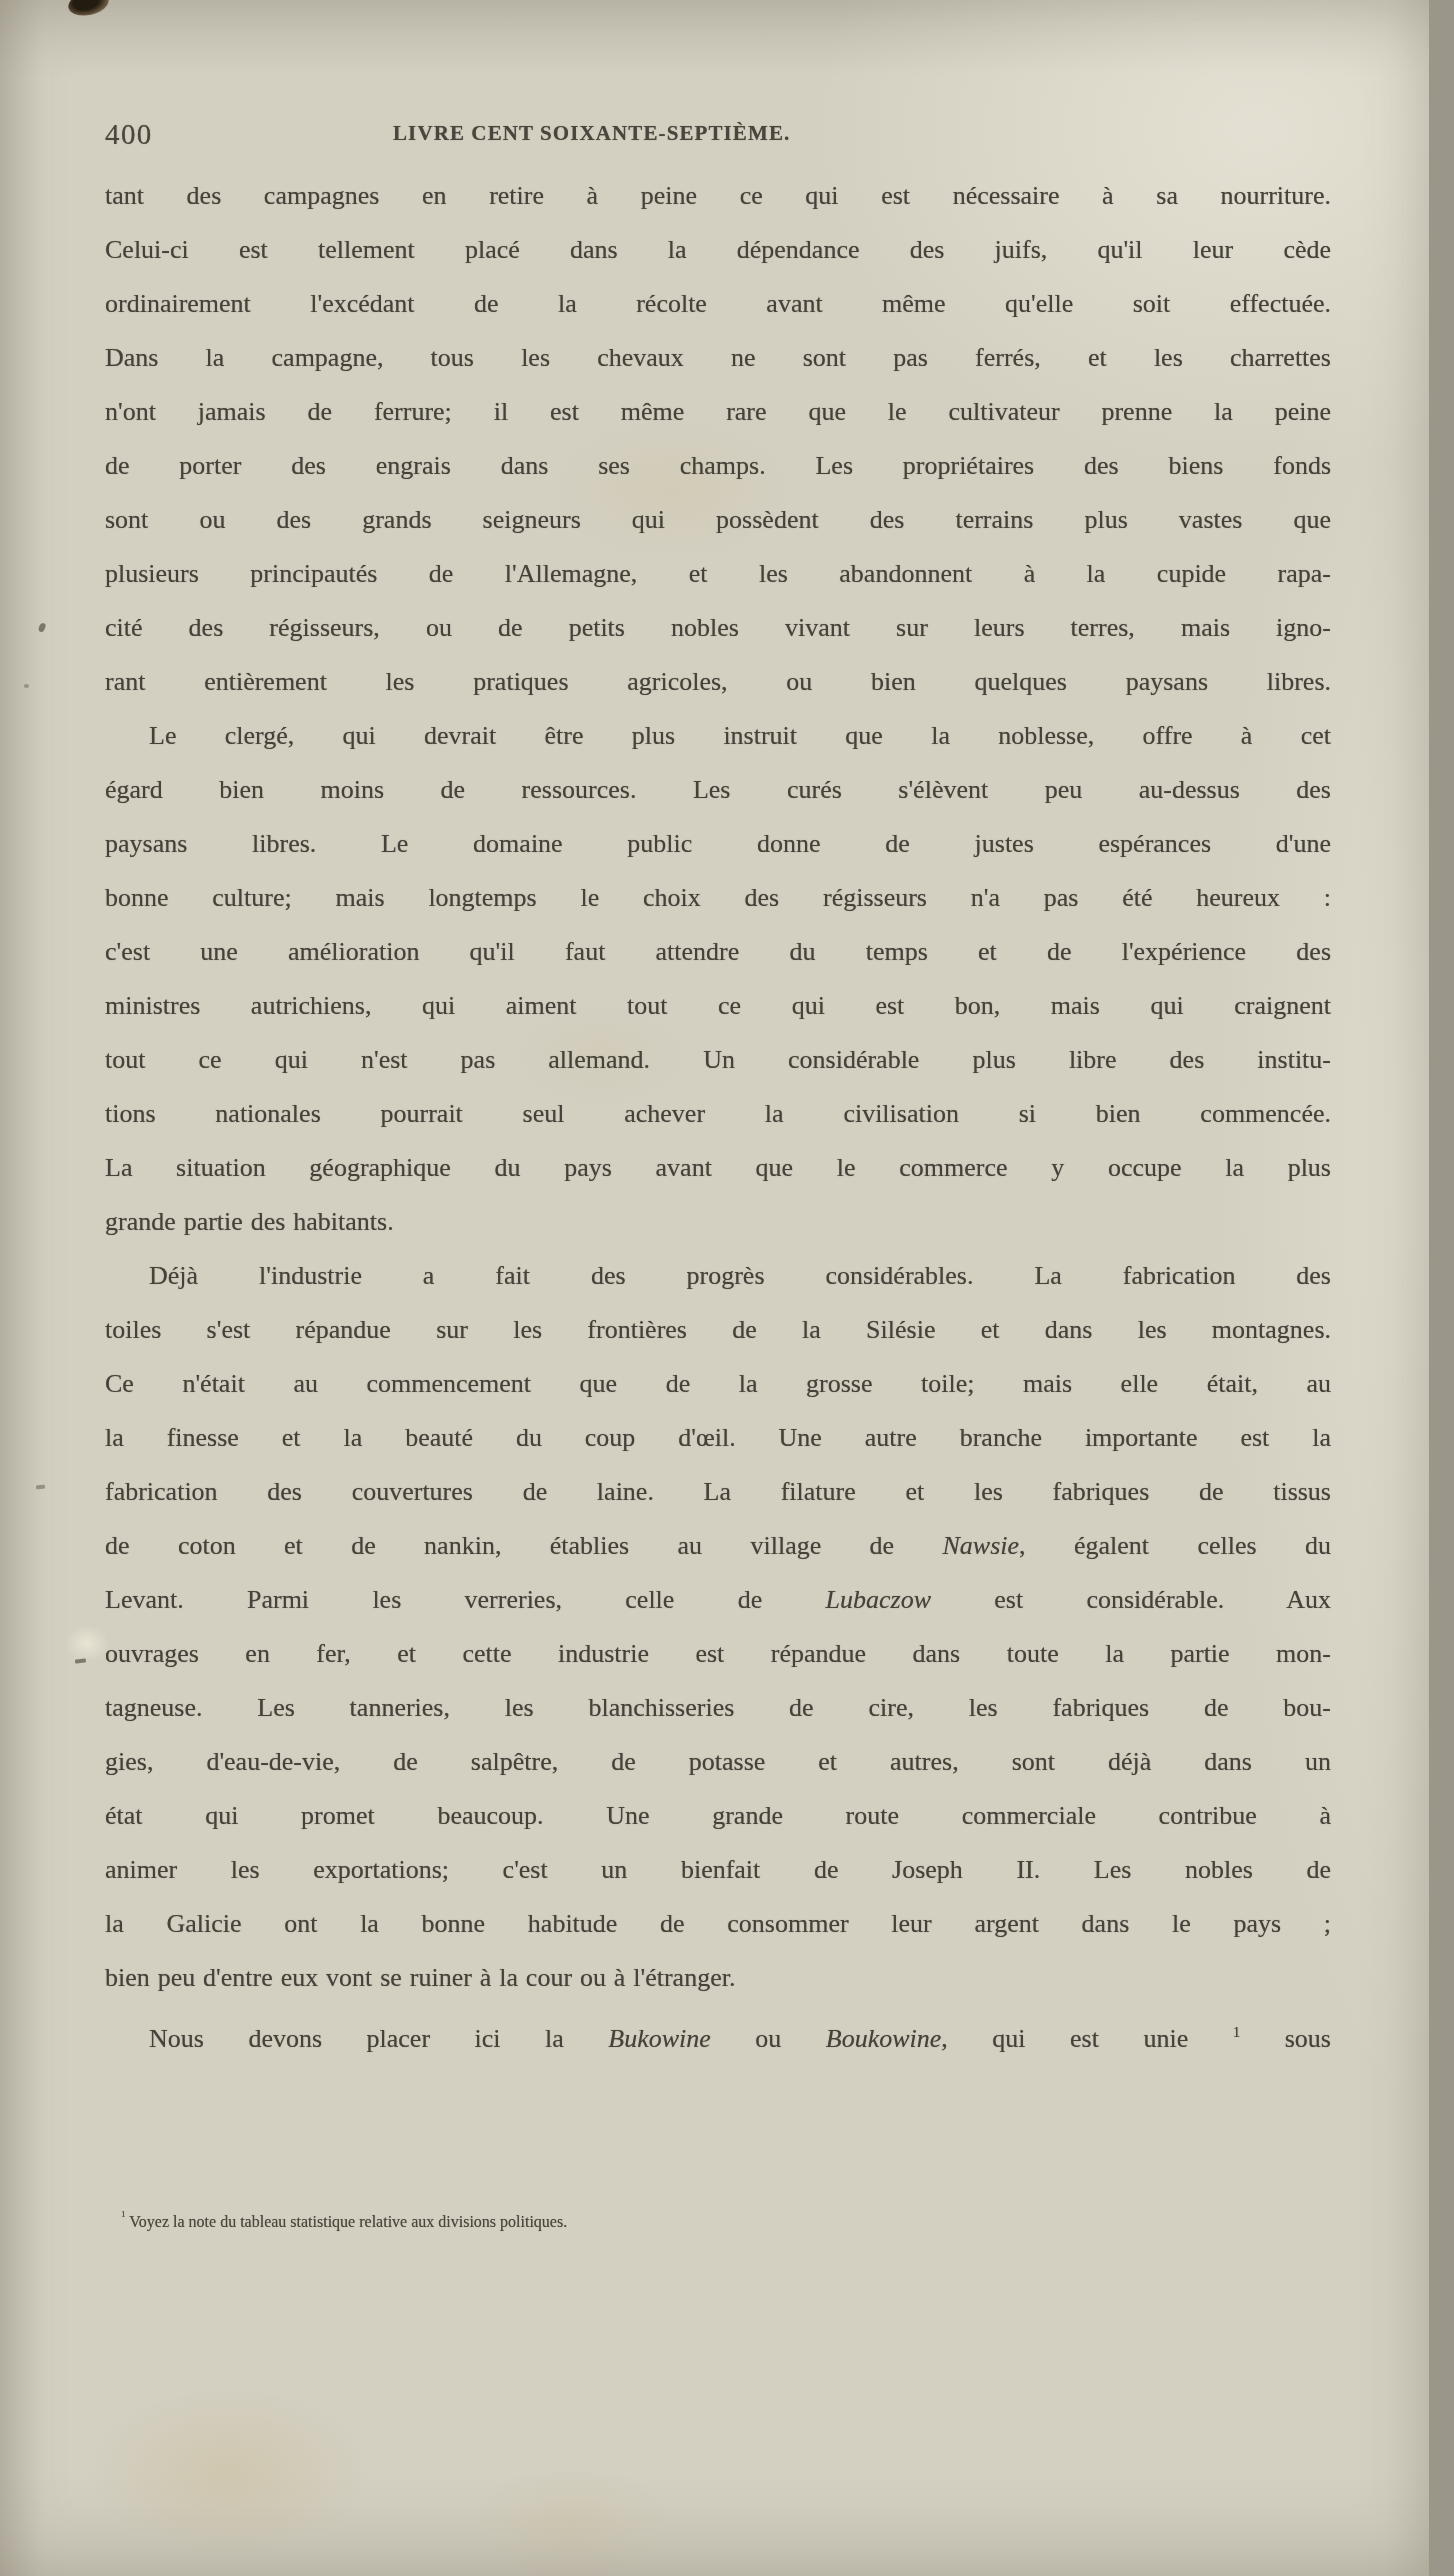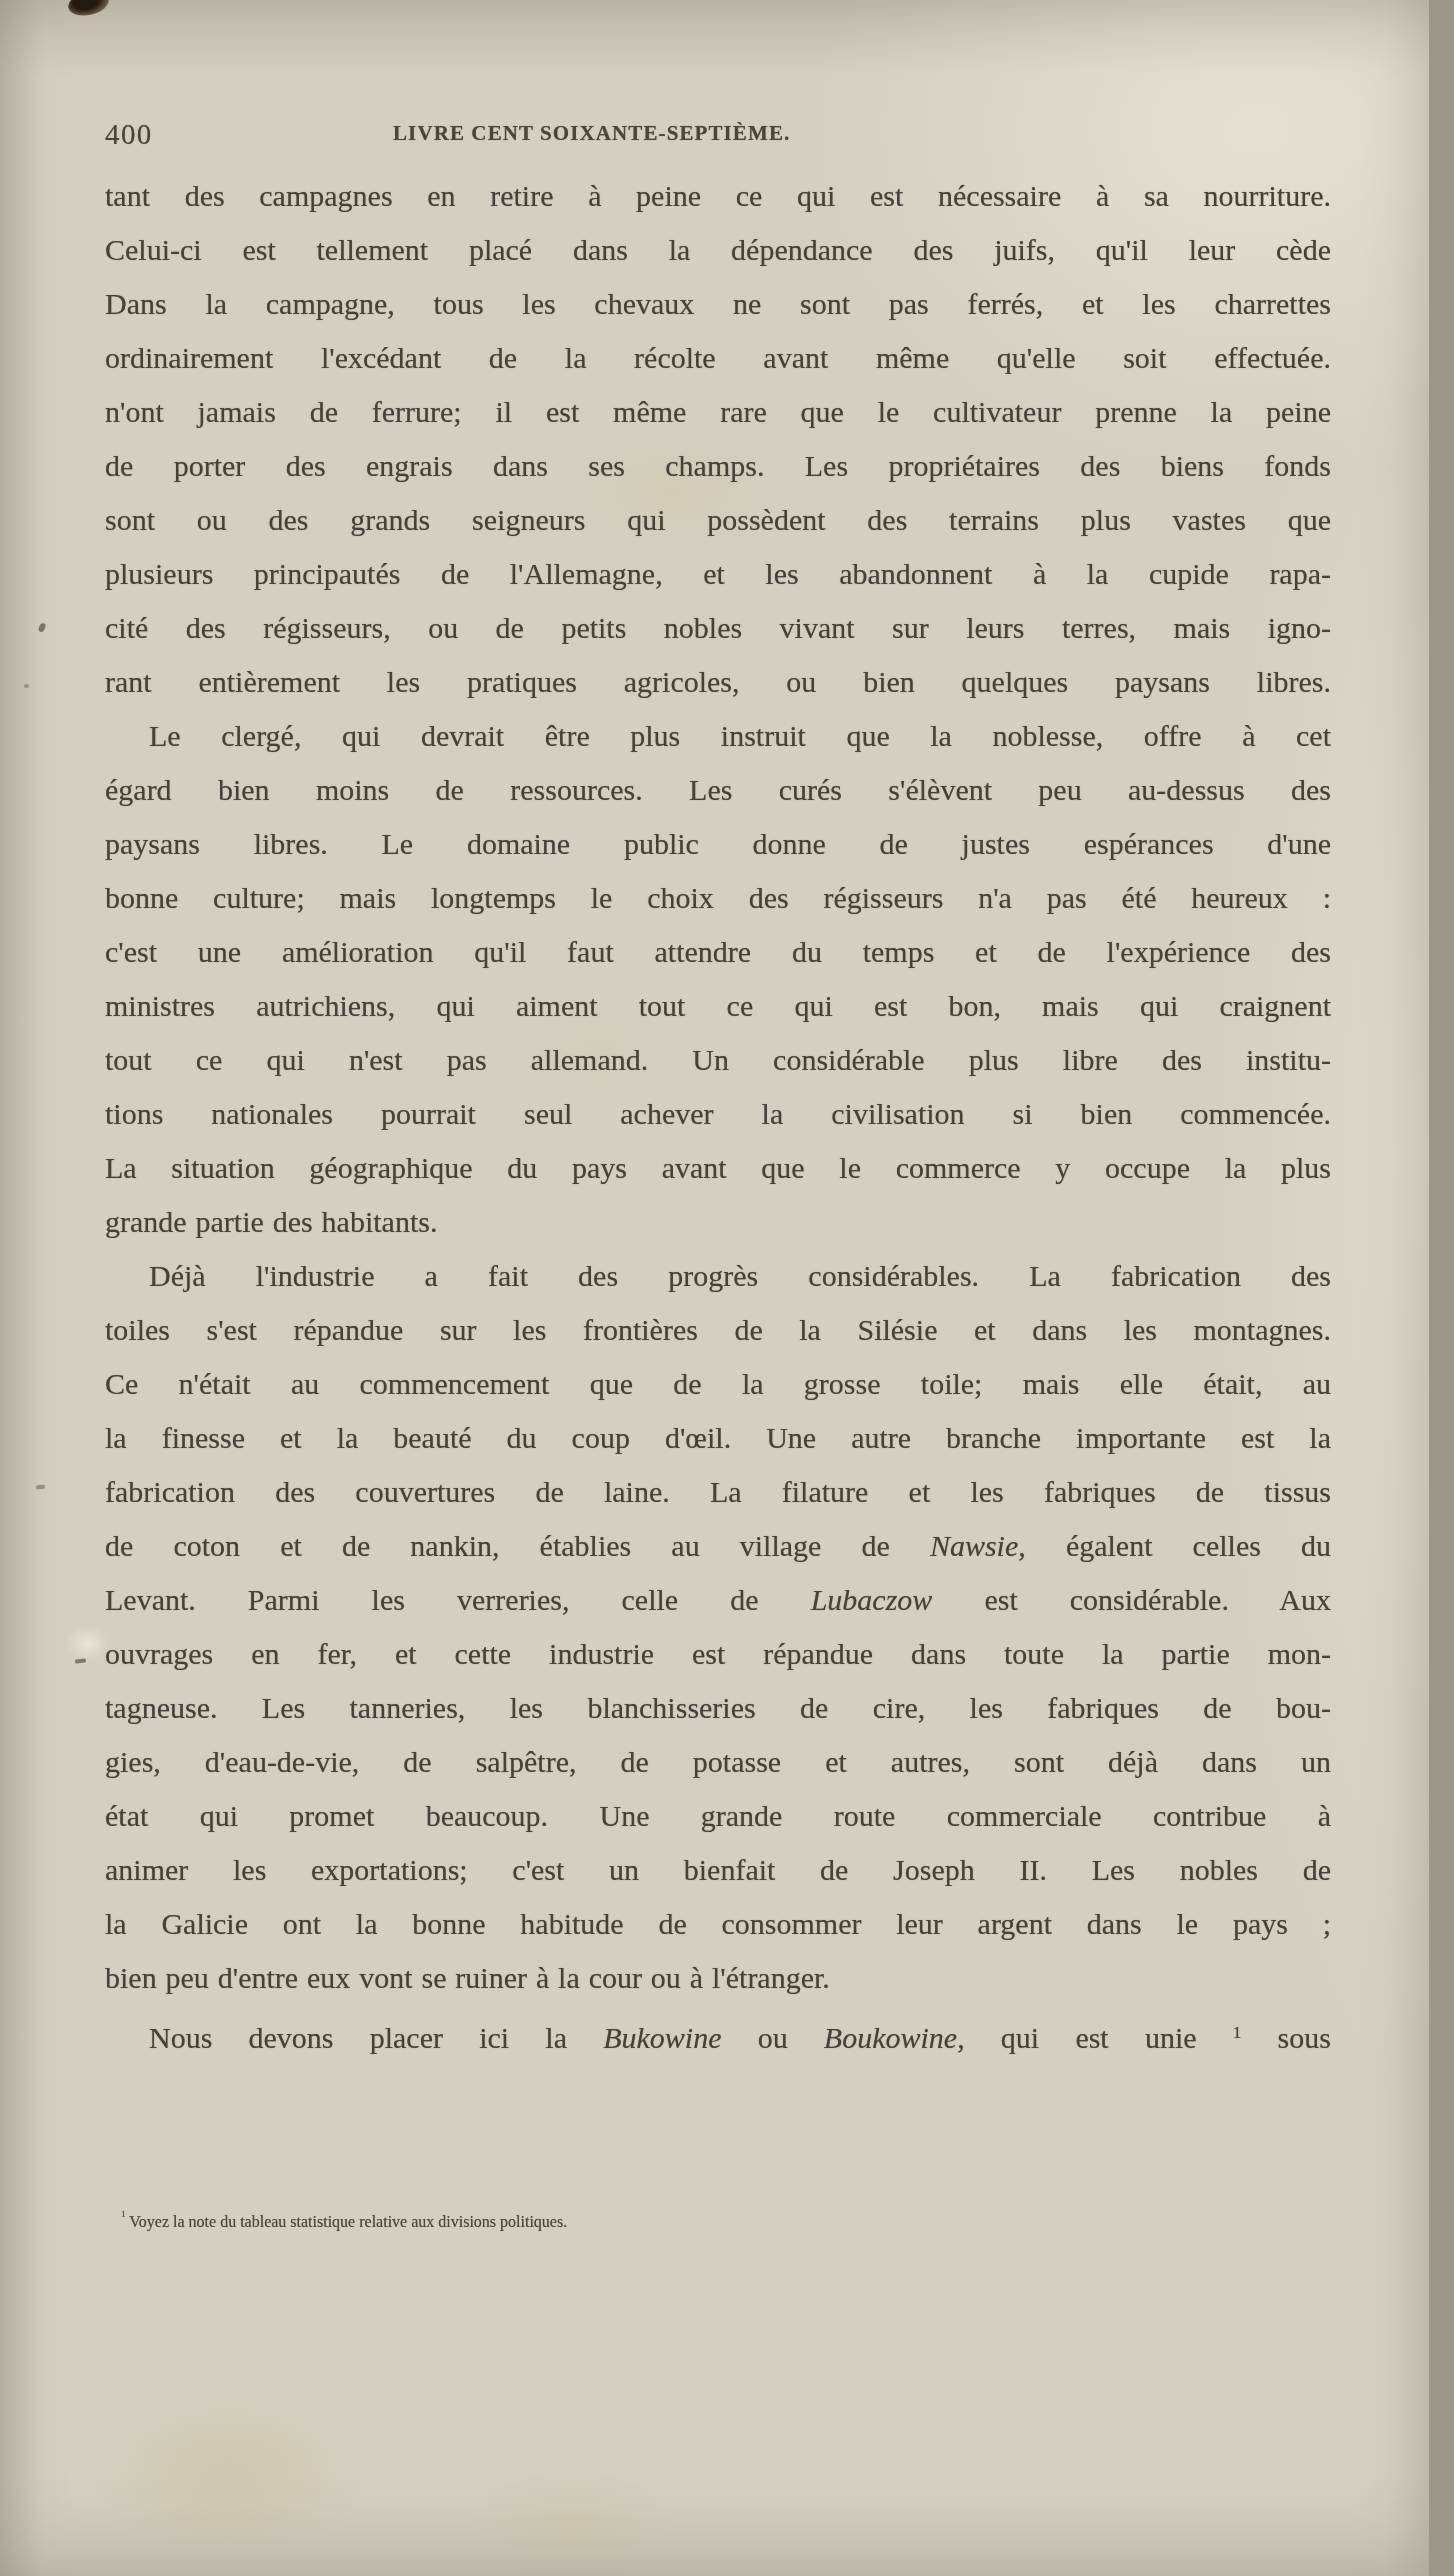--- a/index.html
+++ b/index.html
@@ -29,21 +29,21 @@
     text-shadow:0 0 0.9px rgba(70,64,52,0.6);
   }
   .runtitle{
     position:absolute; left:393px; top:121px; width:505px;
     font-size:21px; font-weight:700; letter-spacing:1.1px;
     color:#4a463d; white-space:nowrap;
     text-shadow:0 0 0.9px rgba(70,64,52,0.6);
   }
   .bodylines{
     position:absolute; left:105px; top:169px; width:1226px;
-    font-size:30px;
+    font-size:26px;
     text-shadow:0 0 0.9px rgba(70,64,52,0.55);
   }
   .line{
     height:54px; line-height:54px;
     text-align:justify; text-align-last:justify;
     word-spacing:1.4px;
     white-space:normal;
   }
   .line.indent{ padding-left:44px; }
   .line.no-just{ text-align-last:left; }
@@ -94,22 +94,22 @@
   <span class="dash1"></span>
   <span class="blotch"></span>
   <span class="dash2"></span>
 
   <div class="textlayer">
     <div class="pagenum">400</div>
     <div class="runtitle">LIVRE CENT SOIXANTE-SEPTIÈME.</div>
     <div class="bodylines">
         <div class="line"><span>tant des campagnes en retire à peine ce qui est nécessaire à sa nourriture.</span></div>
         <div class="line"><span>Celui-ci est tellement placé dans la dépendance des juifs, qu'il leur cède</span></div>
+        <div class="line"><span>ordinairement l'excédant de la récolte avant même qu'elle soit effectuée.</span></div>
         <div class="line"><span>Dans la campagne, tous les chevaux ne sont pas ferrés, et les charrettes</span></div>
-        <div class="line"><span>ordinairement l'excédant de la récolte avant même qu'elle soit effectuée.</span></div>
         <div class="line"><span>n'ont jamais de ferrure; il est même rare que le cultivateur prenne la peine</span></div>
         <div class="line"><span>de porter des engrais dans ses champs. Les propriétaires des biens fonds</span></div>
         <div class="line"><span>sont ou des grands seigneurs qui possèdent des terrains plus vastes que</span></div>
         <div class="line"><span>plusieurs principautés de l'Allemagne, et les abandonnent à la cupide rapa-</span></div>
         <div class="line"><span>cité des régisseurs, ou de petits nobles vivant sur leurs terres, mais igno-</span></div>
         <div class="line"><span>rant entièrement les pratiques agricoles, ou bien quelques paysans libres.</span></div>
         <div class="line indent"><span>Le clergé, qui devrait être plus instruit que la noblesse, offre à cet</span></div>
         <div class="line"><span>égard bien moins de ressources. Les curés s'élèvent peu au-dessus des</span></div>
         <div class="line"><span>paysans libres. Le domaine public donne de justes espérances d'une</span></div>
         <div class="line"><span>bonne culture; mais longtemps le choix des régisseurs n'a pas été heureux :</span></div>

